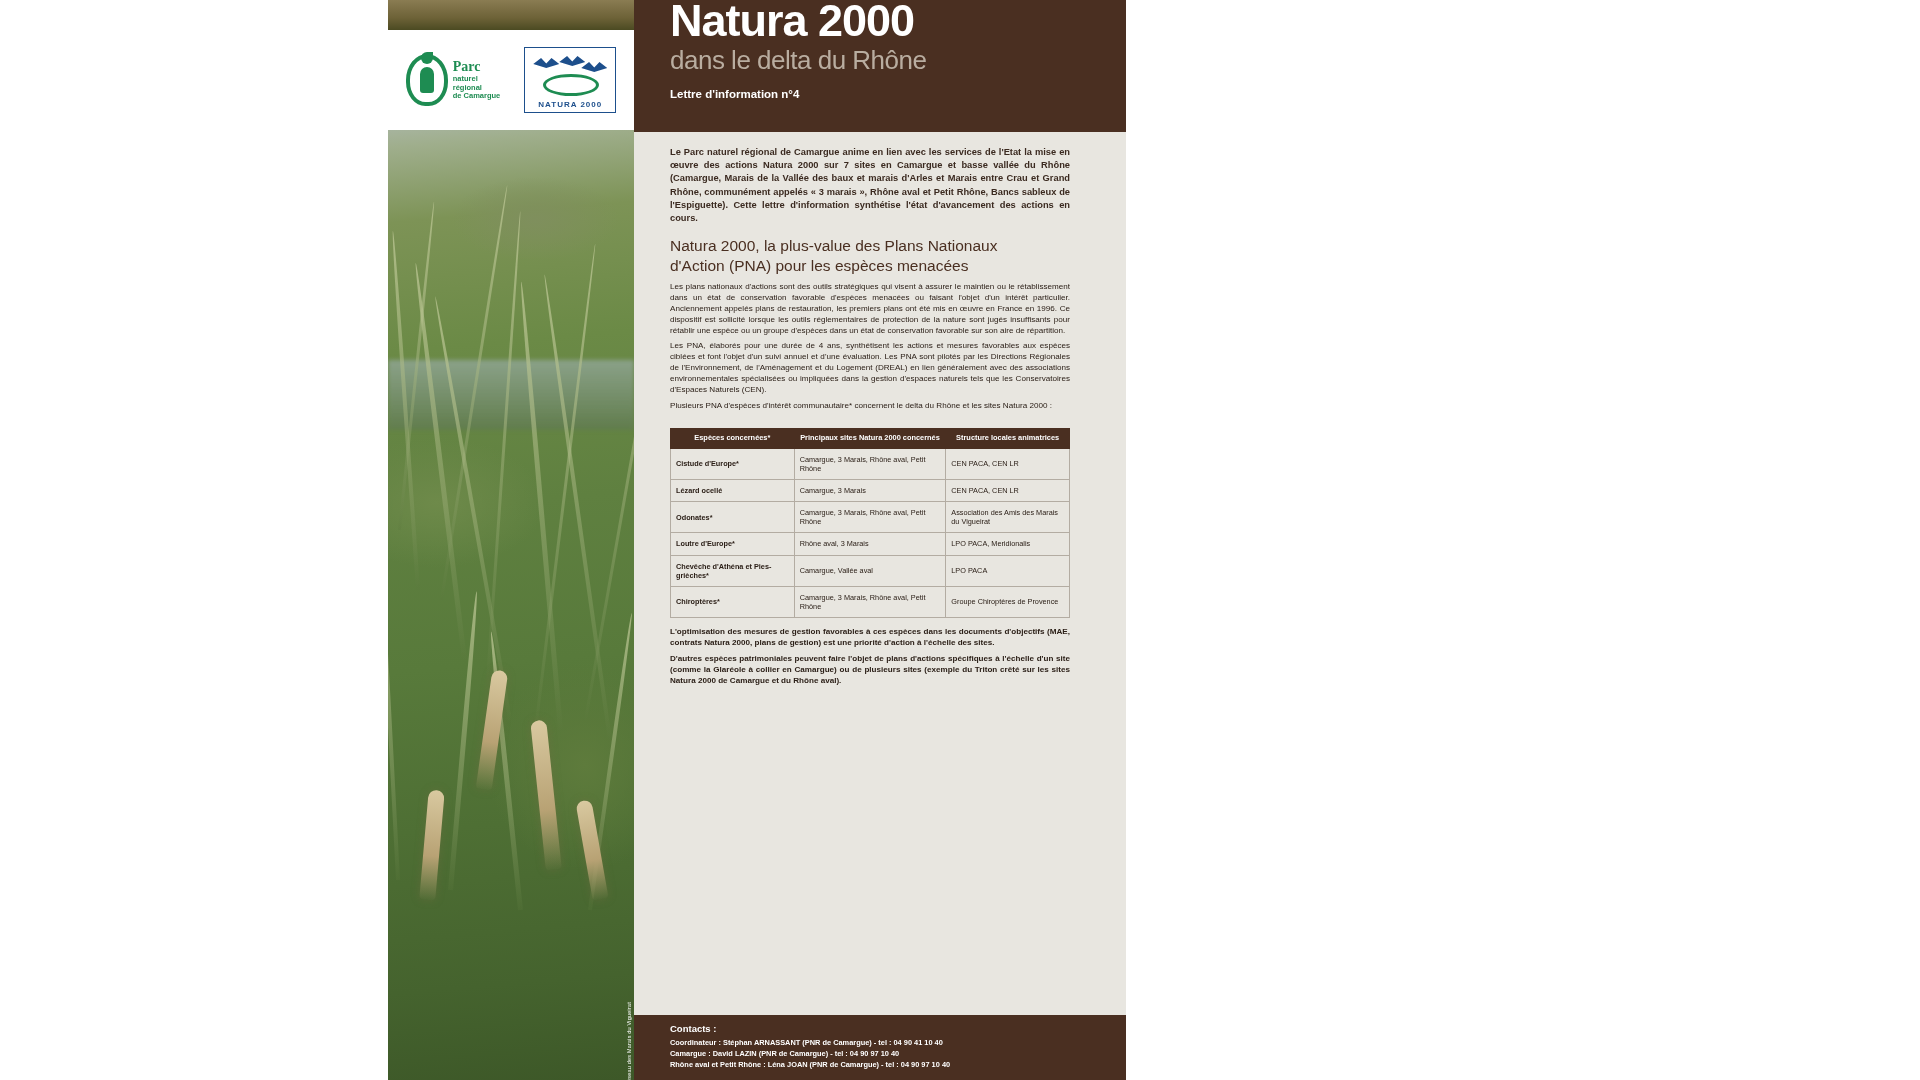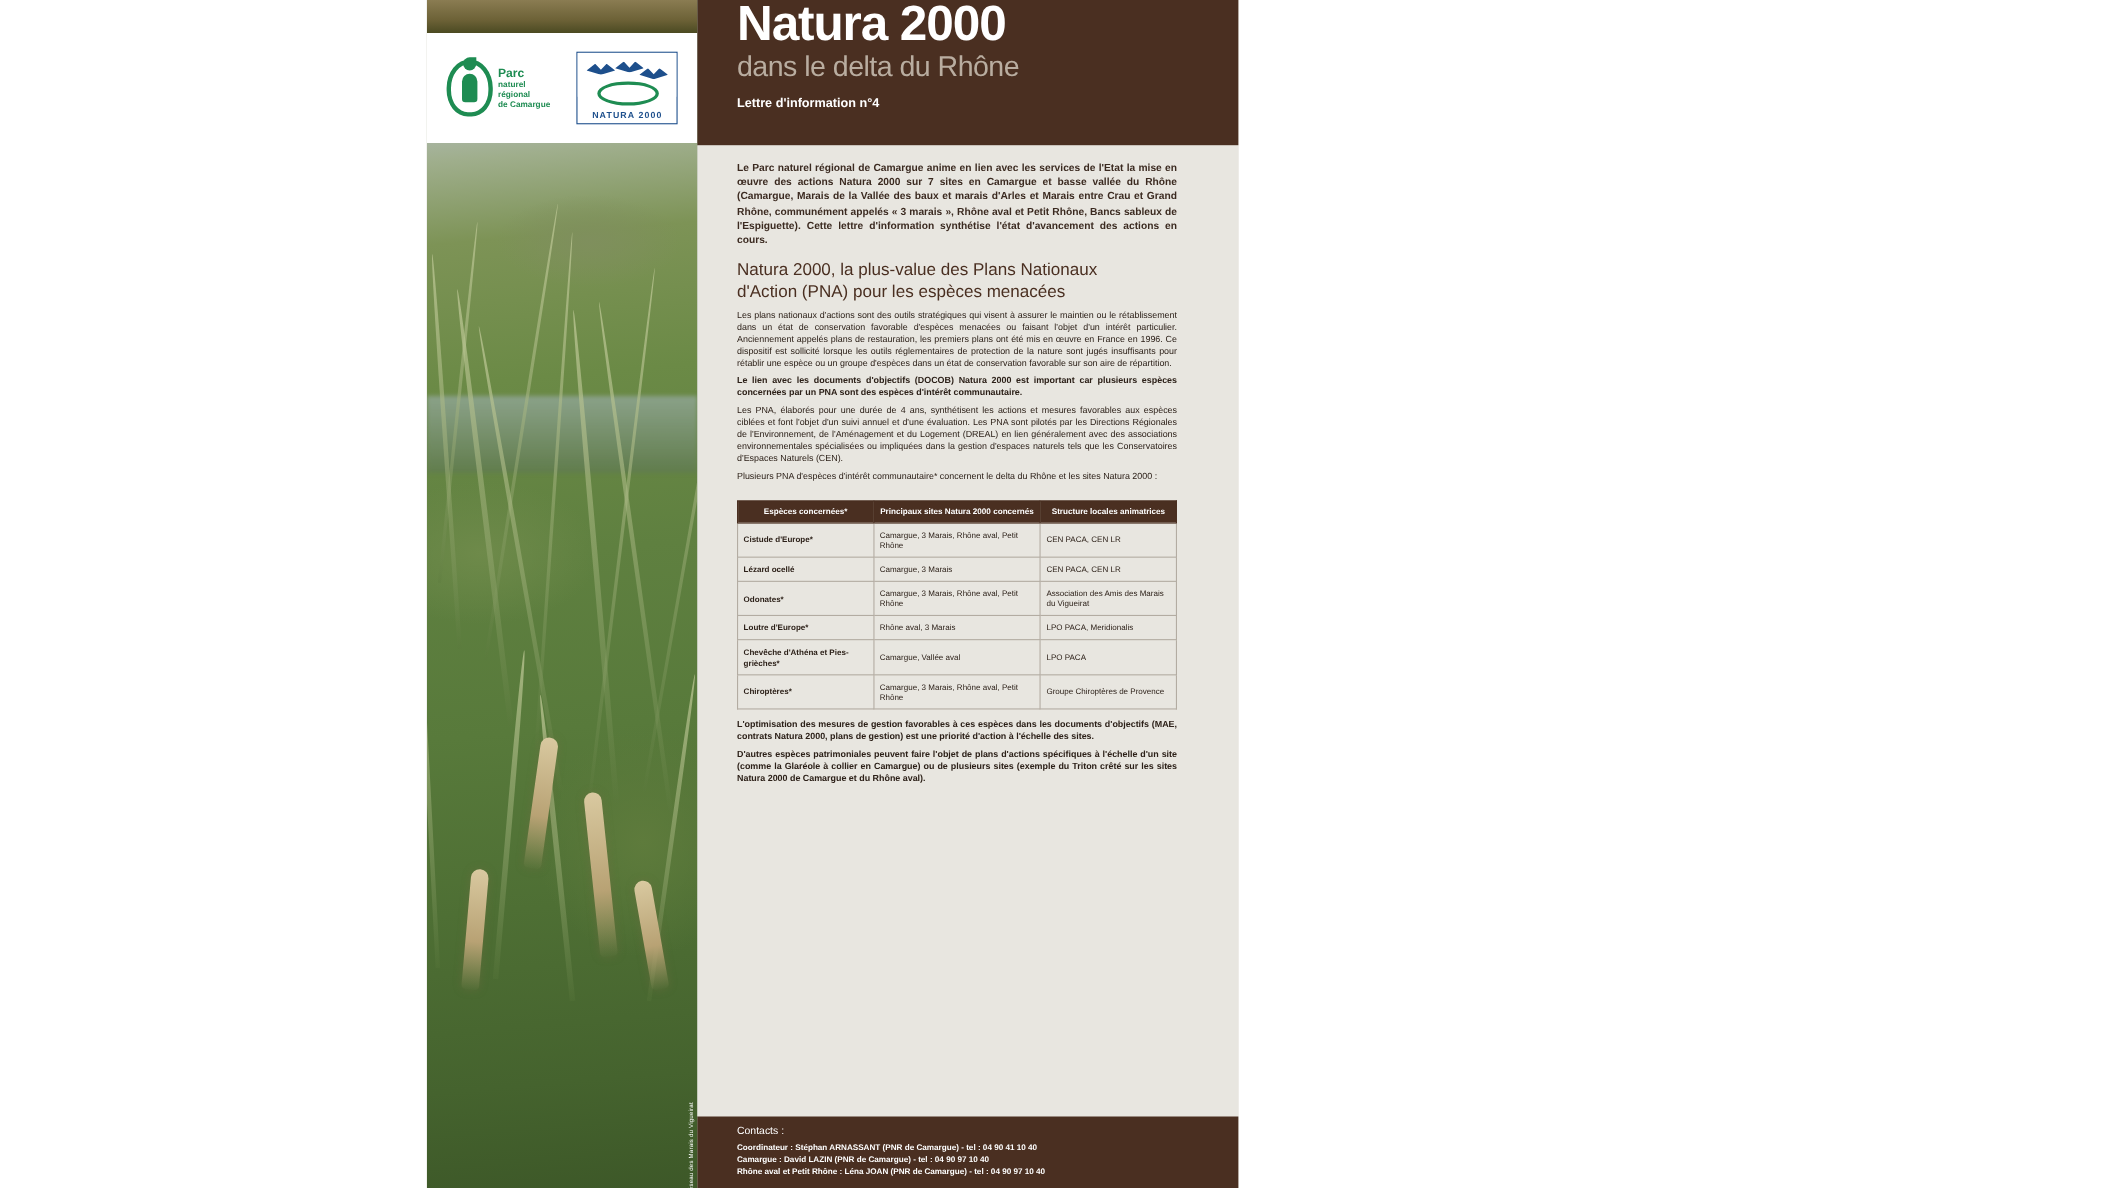--- a/index.html
+++ b/index.html
@@ -92,21 +92,21 @@
     border-radius: 50% 0 50% 50%;
   }
   .logo-pnrc .ring .bull {
     width: 14px; height: 26px;
     background: #1e8c52;
     border-radius: 7px 7px 3px 3px;
   }
   .logo-pnrc-text {
     font-size: 7.5px; line-height: 1.15; color: #1e8c52; font-weight: bold;
   }
-  .logo-pnrc-text .big { font-size: 11px; }
+  .logo-pnrc-text .big { font-size: 14px; font-family: Liberation Serif, serif; }
   .logo-n2000 {
     width: 92px; height: 66px;
     border: 1px solid #1d4f8c;
     background: #ffffff;
     position: relative;
     overflow: hidden;
   }
   .logo-n2000 .sky { position: absolute; inset: 0 0 38% 0; background: #ffffff; }
   .logo-n2000 .birds { position: absolute; left: 8px; top: 8px; width: 76px; height: 22px; }
   .logo-n2000 .bird {
@@ -192,21 +192,21 @@
   table.n2k td.c2 { width: 38%; }
   table.n2k td.c3 { width: 31%; }
 
   .after-table { margin-top: 9px; }
 
   .contacts {
     background: #4a2f21;
     color: #ffffff;
     padding: 8px 36px 10px 36px;
   }
-  .contacts .head { font-size: 9.5px; font-weight: normal; margin-bottom: 3px; }
+  .contacts .head { font-size: 9.5px; font-weight: bold; margin-bottom: 3px; }
   .contacts .line { font-size: 7.4px; font-weight: bold; line-height: 1.5; }
 </style>
 </head>
 <body>
 
 <div class="page">
 
   <div class="left-col">
     <div class="photo-top"></div>
     <div class="photo-main">
@@ -271,21 +271,20 @@
 
     <div class="body-area">
       <p class="intro">Le Parc naturel régional de Camargue anime en lien avec les services de l'Etat la mise en œuvre des actions Natura 2000 sur 7 sites en Camargue et basse vallée du Rhône (Camargue, Marais de la Vallée des baux et marais d'Arles et Marais entre Crau et Grand Rhône, communément appelés « 3 marais », Rhône aval et Petit Rhône, Bancs sableux de l'Espiguette). Cette lettre d'information synthétise l'état d'avancement des actions en cours.</p>
 
       <div class="h2">
         <div>Natura 2000, la plus-value des Plans Nationaux</div>
         <div>d'Action (PNA) pour les espèces menacées</div>
       </div>
 
       <p class="body">Les plans nationaux d'actions sont des outils stratégiques qui visent à assurer le maintien ou le rétablissement dans un état de conservation favorable d'espèces menacées ou faisant l'objet d'un intérêt particulier. Anciennement appelés plans de restauration, les premiers plans ont été mis en œuvre en France en 1996. Ce dispositif est sollicité lorsque les outils réglementaires de protection de la nature sont jugés insuffisants pour rétablir une espèce ou un groupe d'espèces dans un état de conservation favorable sur son aire de répartition.</p>
-      <p class="body b">Le lien avec les documents d'objectifs (DOCOB) Natura 2000 est important car plusieurs espèces concernées par un PNA sont des espèces d'intérêt communautaire.</p>
       <p class="body">Les PNA, élaborés pour une durée de 4 ans, synthétisent les actions et mesures favorables aux espèces ciblées et font l'objet d'un suivi annuel et d'une évaluation. Les PNA sont pilotés par les Directions Régionales de l'Environnement, de l'Aménagement et du Logement (DREAL) en lien généralement avec des associations environnementales spécialisées ou impliquées dans la gestion d'espaces naturels tels que les Conservatoires d'Espaces Naturels (CEN).</p>
       <p class="body">Plusieurs PNA d'espèces d'intérêt communautaire* concernent le delta du Rhône et les sites Natura 2000 :</p>
 
       <table class="n2k">
         <thead>
           <tr>
             <th>Espèces concernées*</th>
             <th>Principaux sites Natura 2000 concernés</th>
             <th>Structure locales animatrices</th>
           </tr>

